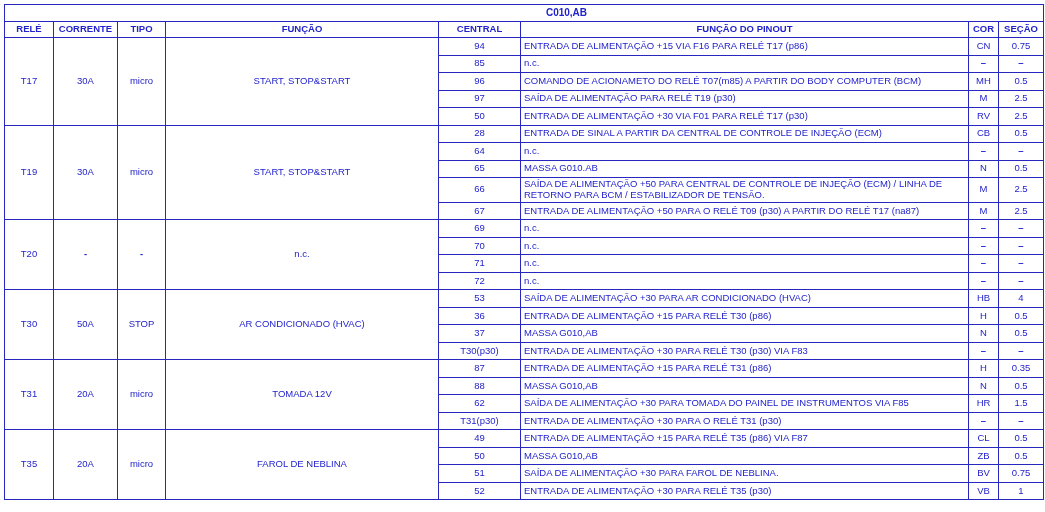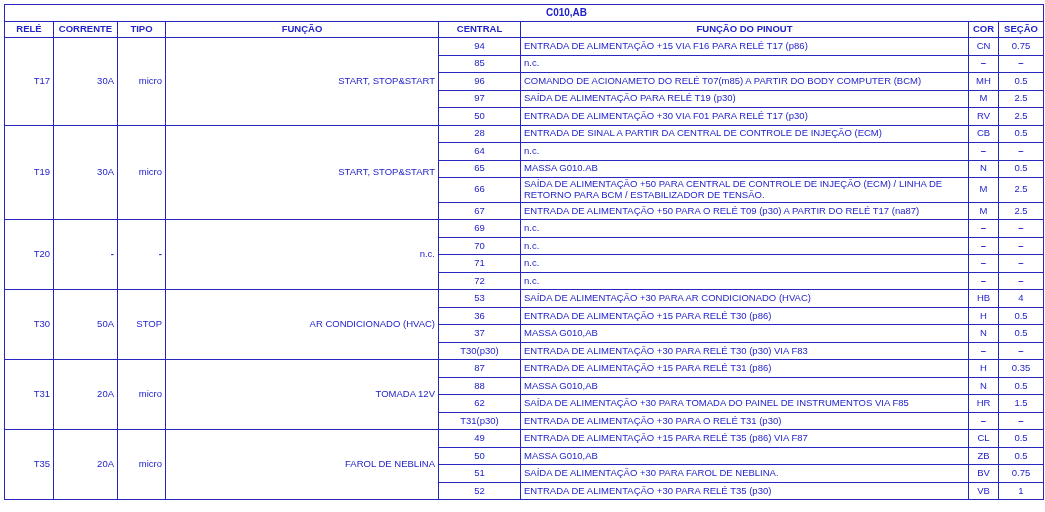--- a/index.html
+++ b/index.html
@@ -41,21 +41,21 @@
   th.title-cell {
     font-size: 10px;
     text-indent: 85px;
     height: 17px;
     border-radius: 8px;
   }
   td.cell-funcao-pinout {
     text-align: left;
   }
   td.cell-rele, td.cell-corrente, td.cell-tipo, td.cell-funcao {
-    text-align: right;
+    text-align: center;
   }
   td.cell-dash {
     font-weight: bold;
   }
 </style>
 </head>
 <body>
 
 <div class="sheet">
   <table class="pinout-table">

